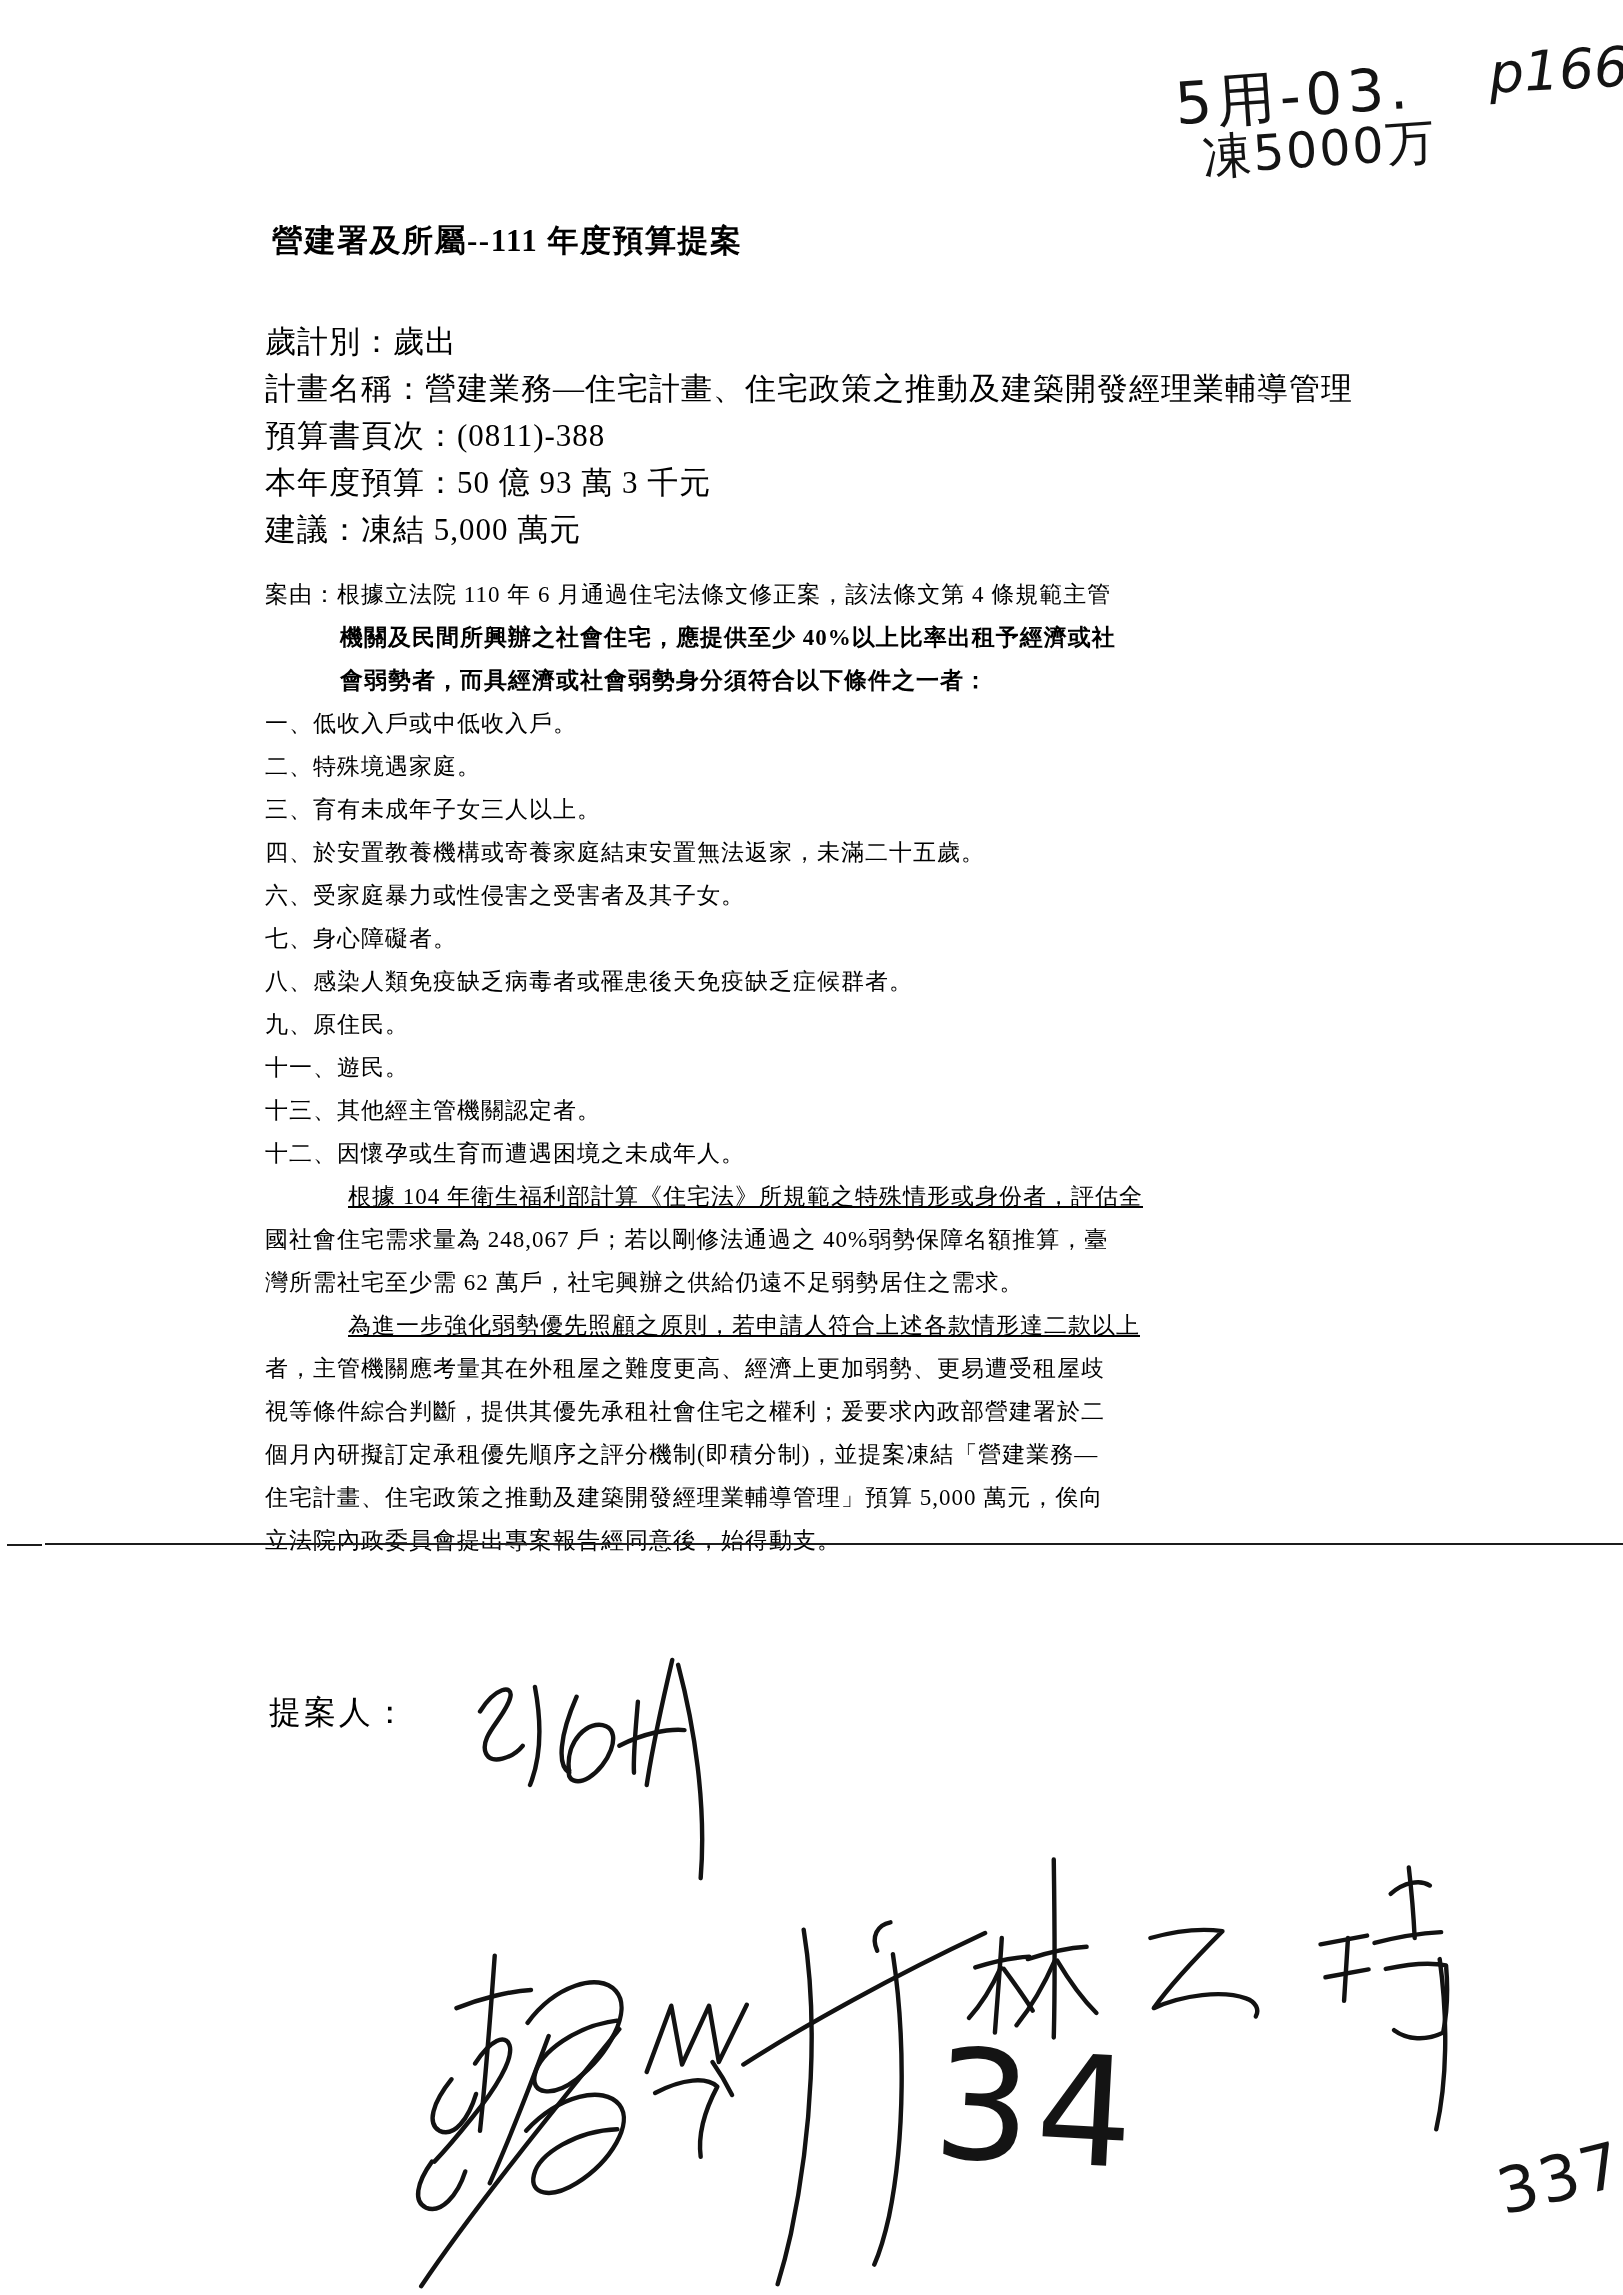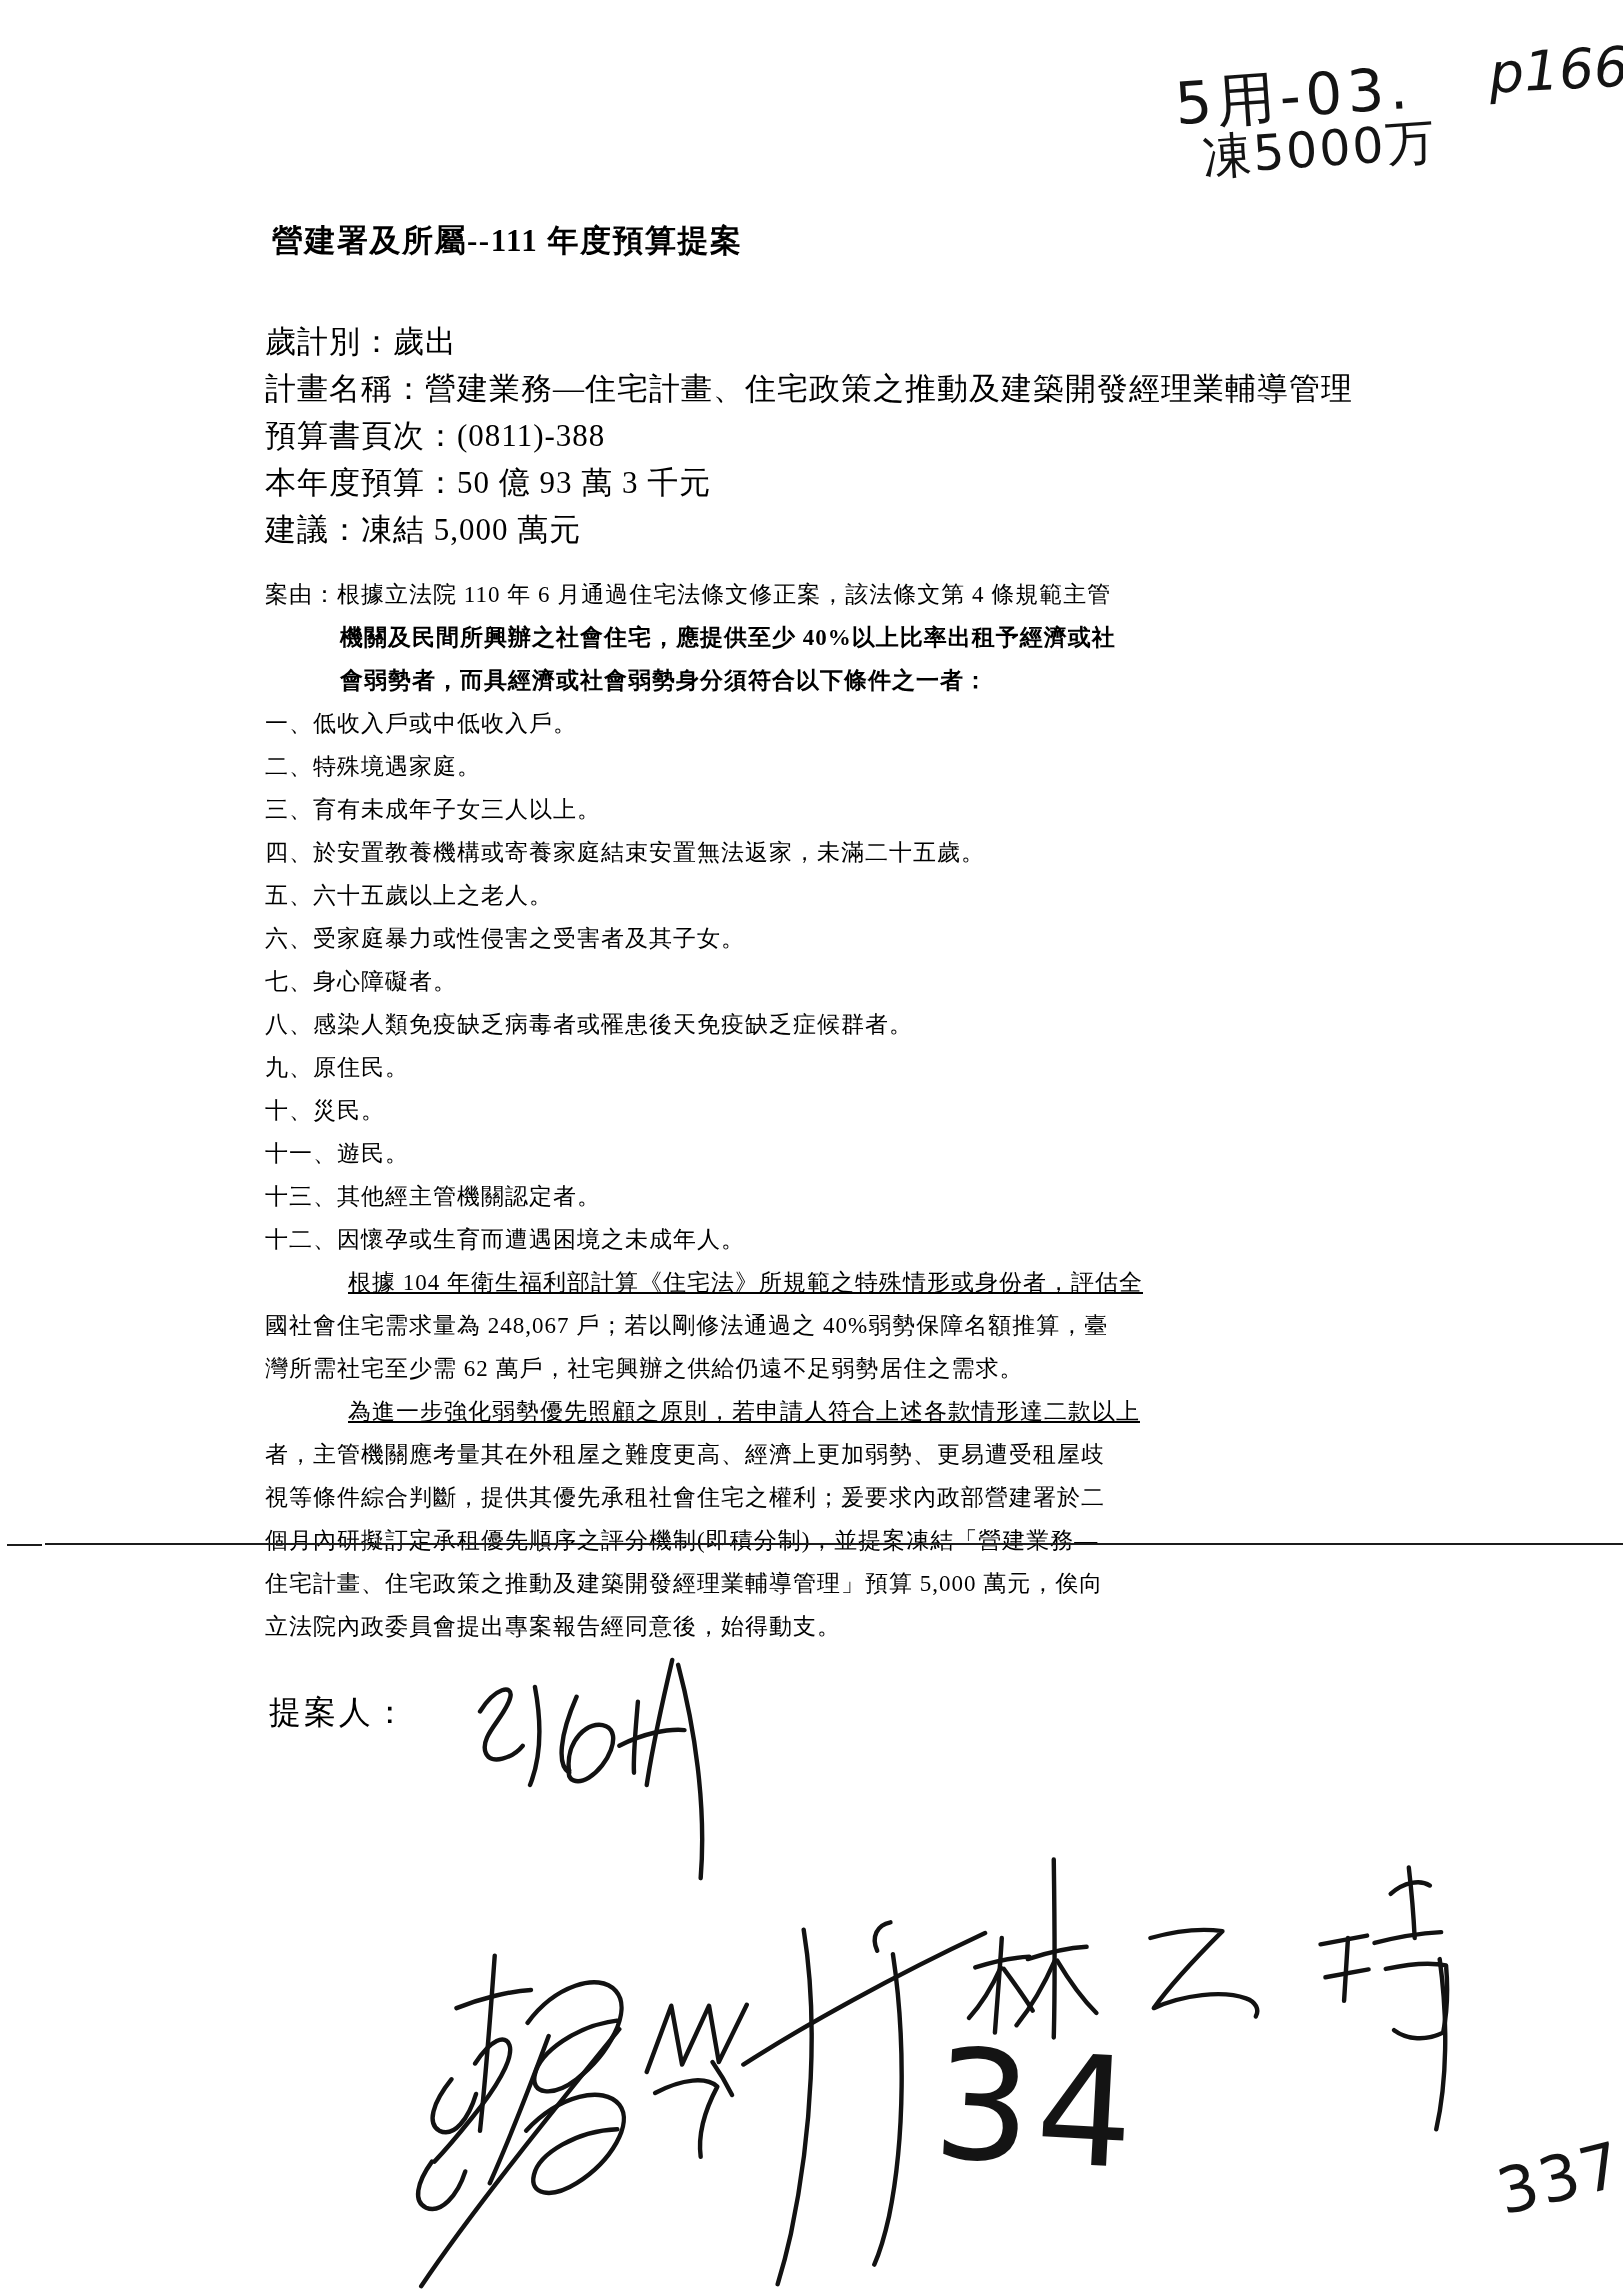--- a/index.html
+++ b/index.html
@@ -64,26 +64,24 @@
   </div>
 
   <div class="body-text">
     <div class="line">案由：根據立法院 110 年 6 月通過住宅法條文修正案，該法條文第 4 條規範主管</div>
     <div class="line indent-hang">機關及民間所興辦之社會住宅，應提供至少 40%以上比率出租予經濟或社</div>
     <div class="line indent-hang">會弱勢者，而具經濟或社會弱勢身分須符合以下條件之一者：</div>
     <div class="line">一、低收入戶或中低收入戶。</div>
     <div class="line">二、特殊境遇家庭。</div>
     <div class="line">三、育有未成年子女三人以上。</div>
     <div class="line">四、於安置教養機構或寄養家庭結束安置無法返家，未滿二十五歲。</div>
-    <div class="line">五、六十五歲以上之老人。</div>
     <div class="line">六、受家庭暴力或性侵害之受害者及其子女。</div>
     <div class="line">七、身心障礙者。</div>
     <div class="line">八、感染人類免疫缺乏病毒者或罹患後天免疫缺乏症候群者。</div>
     <div class="line">九、原住民。</div>
-    <div class="line">十、災民。</div>
     <div class="line">十一、遊民。</div>
     <div class="line">十三、其他經主管機關認定者。</div>
     <div class="line">十二、因懷孕或生育而遭遇困境之未成年人。</div>
     <div class="line indent-para">根據 104 年衛生福利部計算《住宅法》所規範之特殊情形或身份者，評估全</div>
     <div class="line">國社會住宅需求量為 248,067 戶；若以剛修法通過之 40%弱勢保障名額推算，臺</div>
     <div class="line">灣所需社宅至少需 62 萬戶，社宅興辦之供給仍遠不足弱勢居住之需求。</div>
     <div class="line indent-para">為進一步強化弱勢優先照顧之原則，若申請人符合上述各款情形達二款以上</div>
     <div class="line">者，主管機關應考量其在外租屋之難度更高、經濟上更加弱勢、更易遭受租屋歧</div>
     <div class="line">視等條件綜合判斷，提供其優先承租社會住宅之權利；爰要求內政部營建署於二</div>
     <div class="line">個月內研擬訂定承租優先順序之評分機制(即積分制)，並提案凍結「營建業務—</div>

